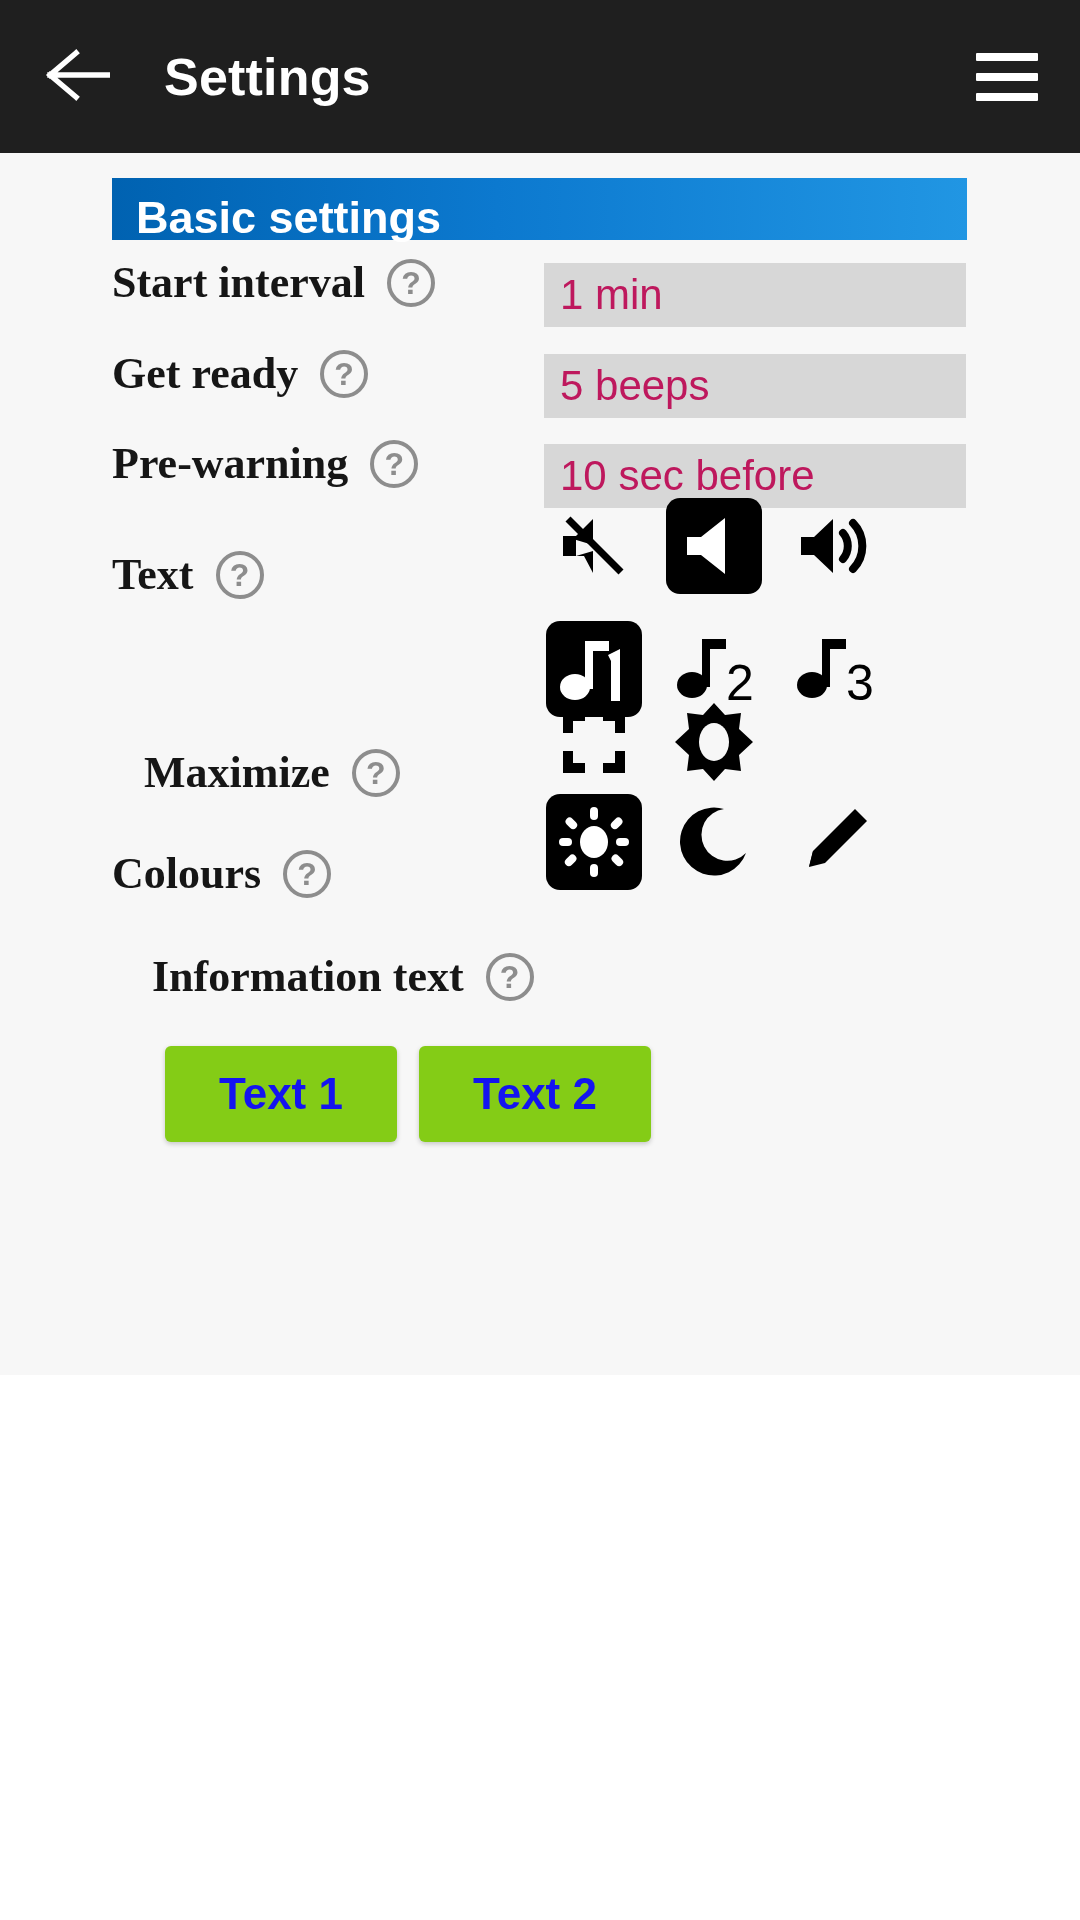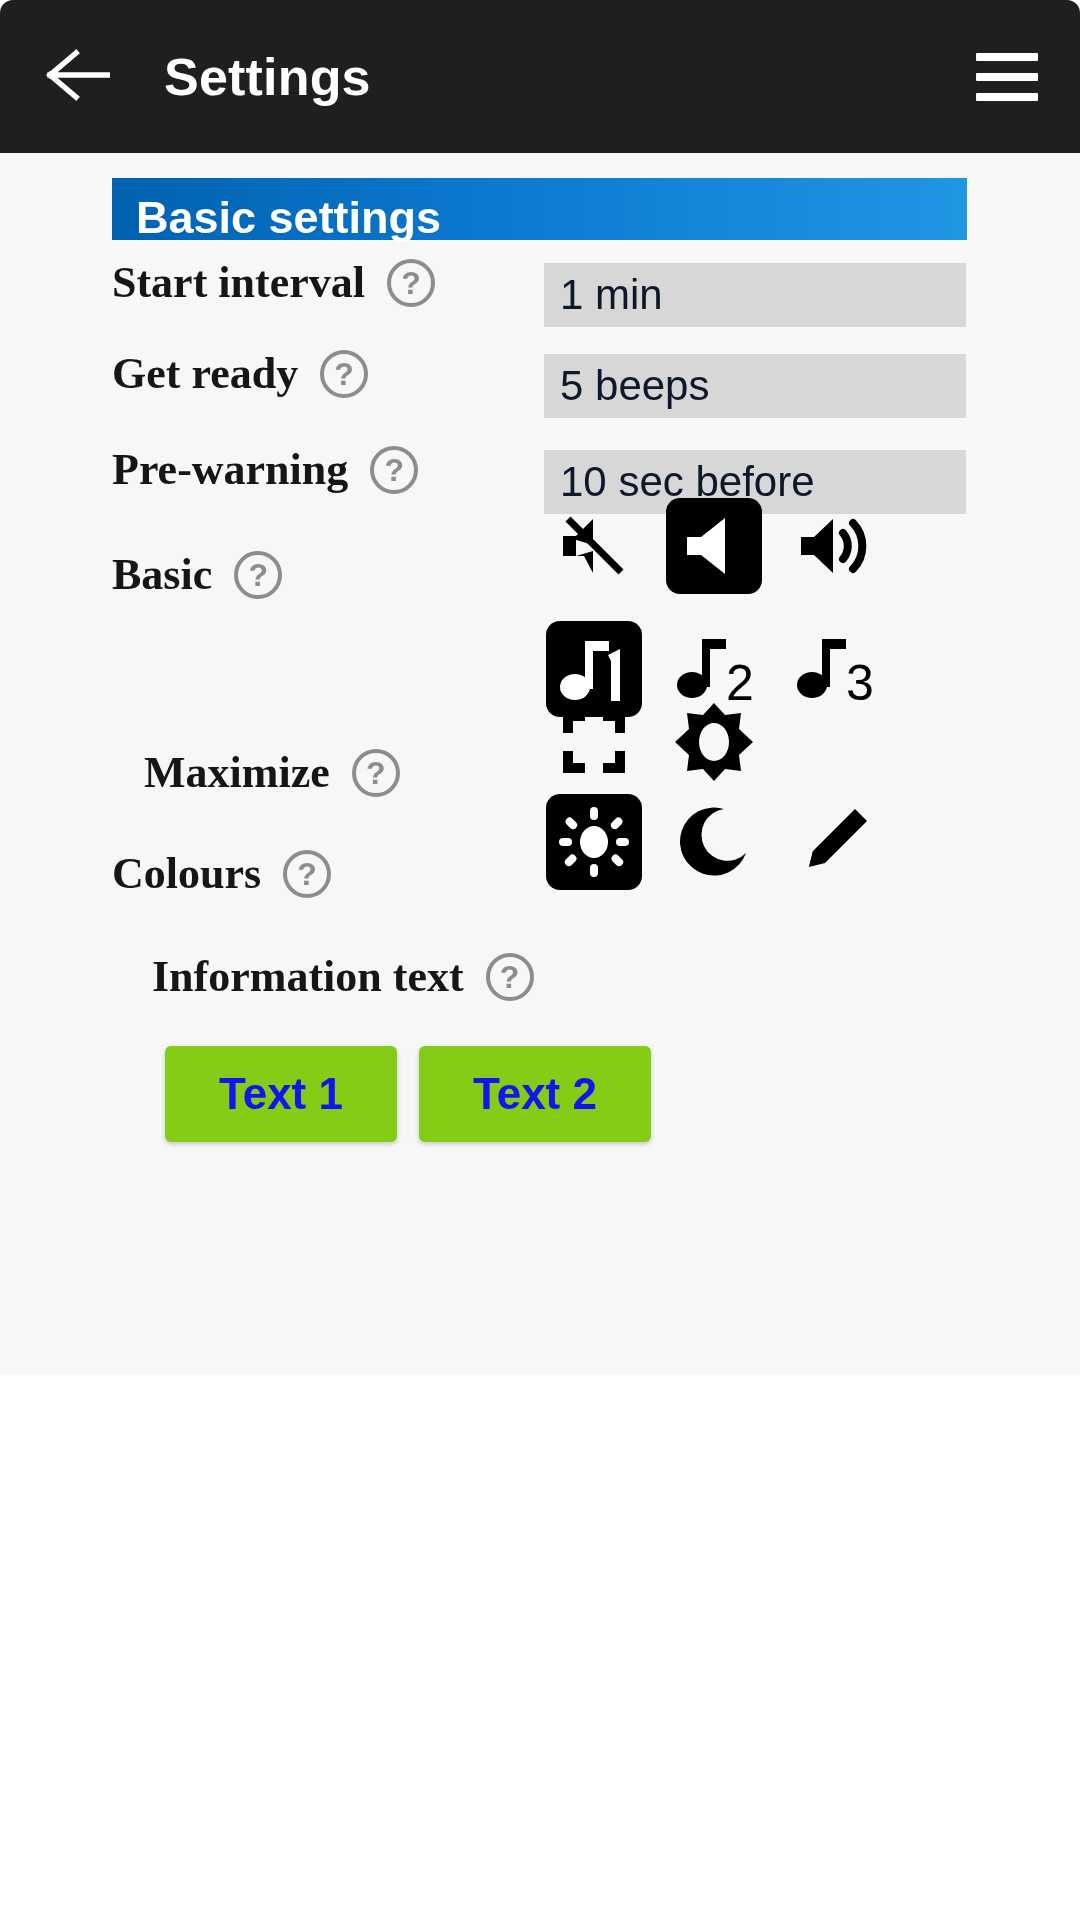--- a/index.html
+++ b/index.html
@@ -2,21 +2,21 @@
 <html><head>
 <meta charset="utf-8">
 <style>
   html, body {
     margin: 0; padding: 0;
     width: 1080px; height: 1920px;
     background: #ffffff;
     font-family: "Liberation Sans", sans-serif;
     -webkit-font-smoothing: antialiased;
   }
-  #screen { position: relative; width: 1080px; height: 1920px; overflow: hidden; background:#ffffff;border-radius:13px; }
+  #screen { position: relative; width: 1080px; height: 1920px; overflow: hidden; background:#ffffff; }
 
   
   .appbar {
     position: absolute; left:0; top:0; width:1080px; height:153px;
     background:#1f1f1f; display:flex; align-items:center;
   }
   .back-btn {
     width: 96px; height:96px; margin-left:30px;
     display:flex; align-items:center; justify-content:center;
   }
@@ -59,21 +59,21 @@
     display:flex; align-items:center; justify-content:center;
     color:#8d8d8d; font-size:32px; font-weight:700; line-height:1;
     box-sizing:border-box; flex:none;
   }
 
   .value-box {
     position:absolute; left:544px; width:422px; height:64px;
     background:#d7d7d7; display:flex; align-items:center;
   }
   .value-box-text {
-    font-size:42px; color:#0f172a; margin-left:16px; line-height:1; white-space:nowrap;
+    font-size:42px; color:#be185d; margin-left:16px; line-height:1; white-space:nowrap;
   }
 
   
   .icon-row { position:absolute; display:flex; align-items:center; }
   .icon-cell {
     width:96px; height:96px; display:flex; align-items:center; justify-content:center;
     box-sizing:border-box;
   }
   .icon-cell.selected { background:#000000; border-radius:14px; }
   .icon-cell svg { display:block; }
@@ -127,33 +127,33 @@
     <div class="row" style="top:197px;">
       <div class="row-label">
         <span class="row-label-text">Get ready</span>
         <span class="help-icon">?</span>
       </div>
       <div class="value-box" style="top:4px;">
         <span class="value-box-text">5 beeps</span>
       </div>
     </div>
 
-    <div class="row" style="top:293px;align-items:center;">
+    <div class="row" style="top:287px;align-items:center;">
       <div class="row-label">
         <span class="row-label-text">Pre-warning</span>
         <span class="help-icon">?</span>
       </div>
       <div class="value-box" style="top:4px;">
         <span class="value-box-text">10 sec before</span>
       </div>
     </div>
 
     <div class="row" style="top:398px;">
       <div class="row-label">
-        <span class="row-label-text">Basic</span>
+        <span class="row-label-text">Text</span>
         <span class="help-icon">?</span>
       </div>
     </div>
 
     <div class="icon-row" style="left:546px; top:345px; gap:24px;">
       <div class="icon-cell">
         <span>
           <svg width="78" height="78" viewBox="0 0 78 78">
             <path d="M8 29 h13 L38 12 v26 z" fill="#000000"></path>
             <path d="M21 49 h8 L38 66 V44 z" fill="#000000"></path>

